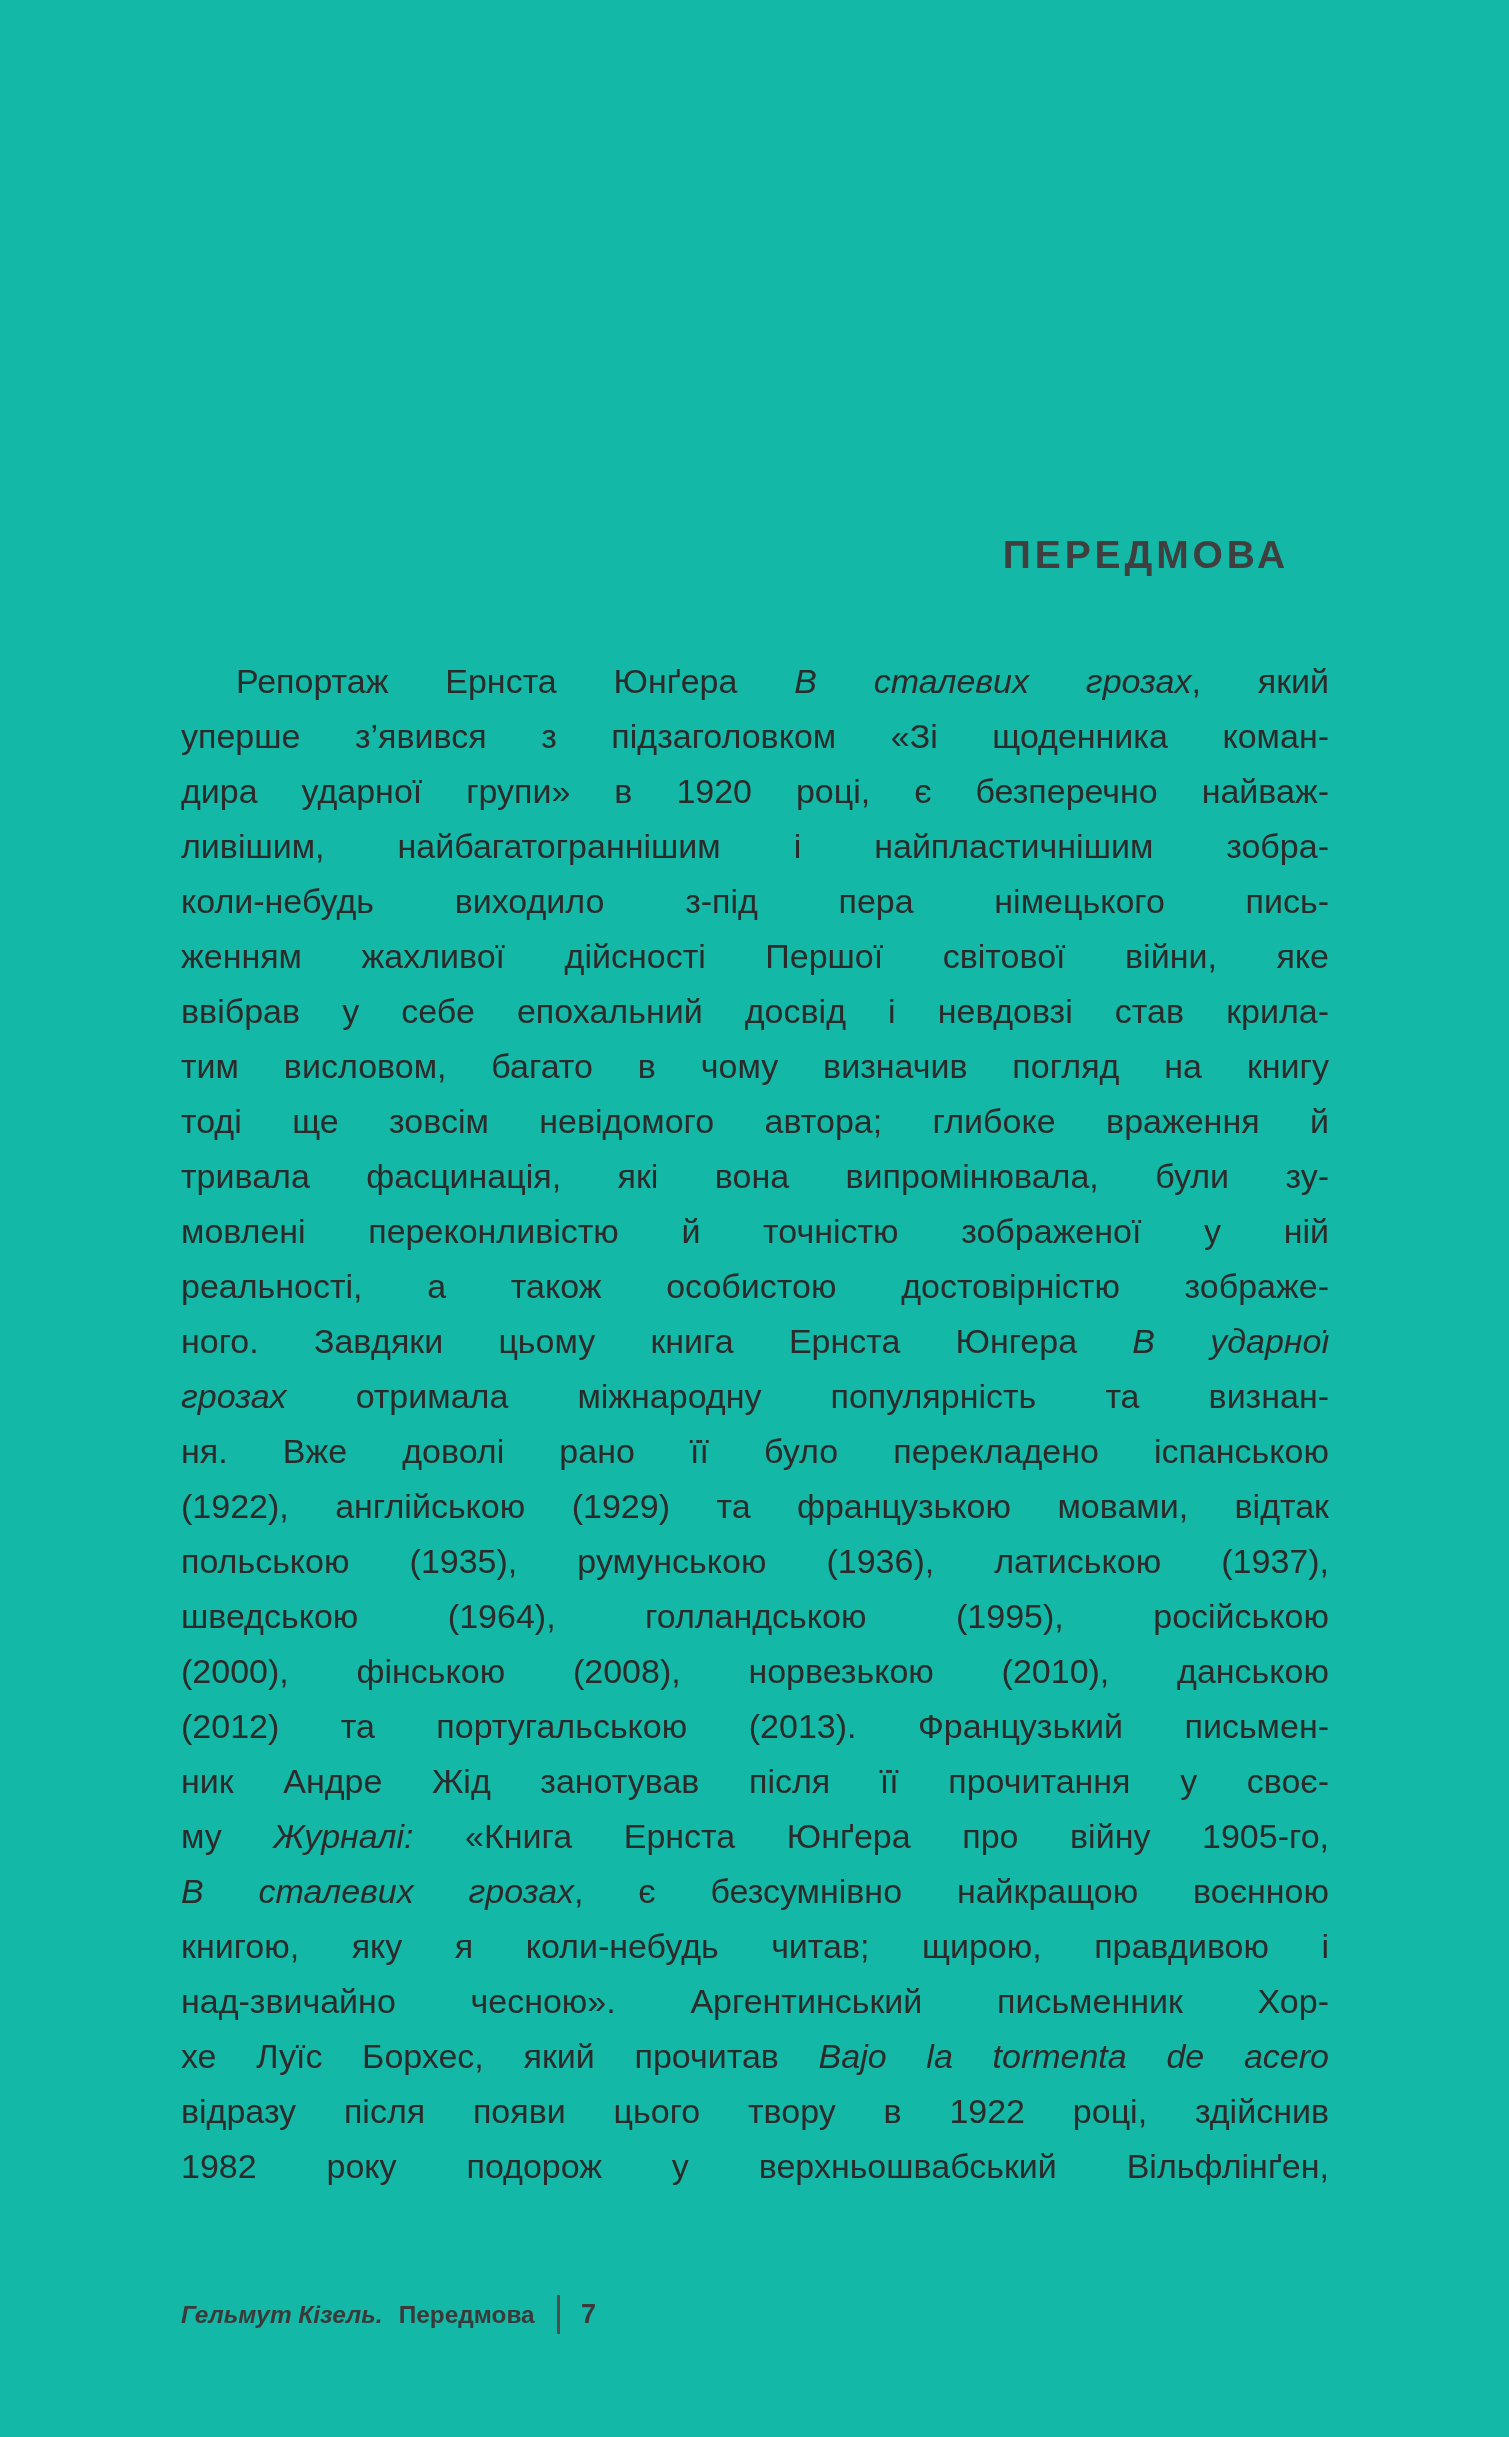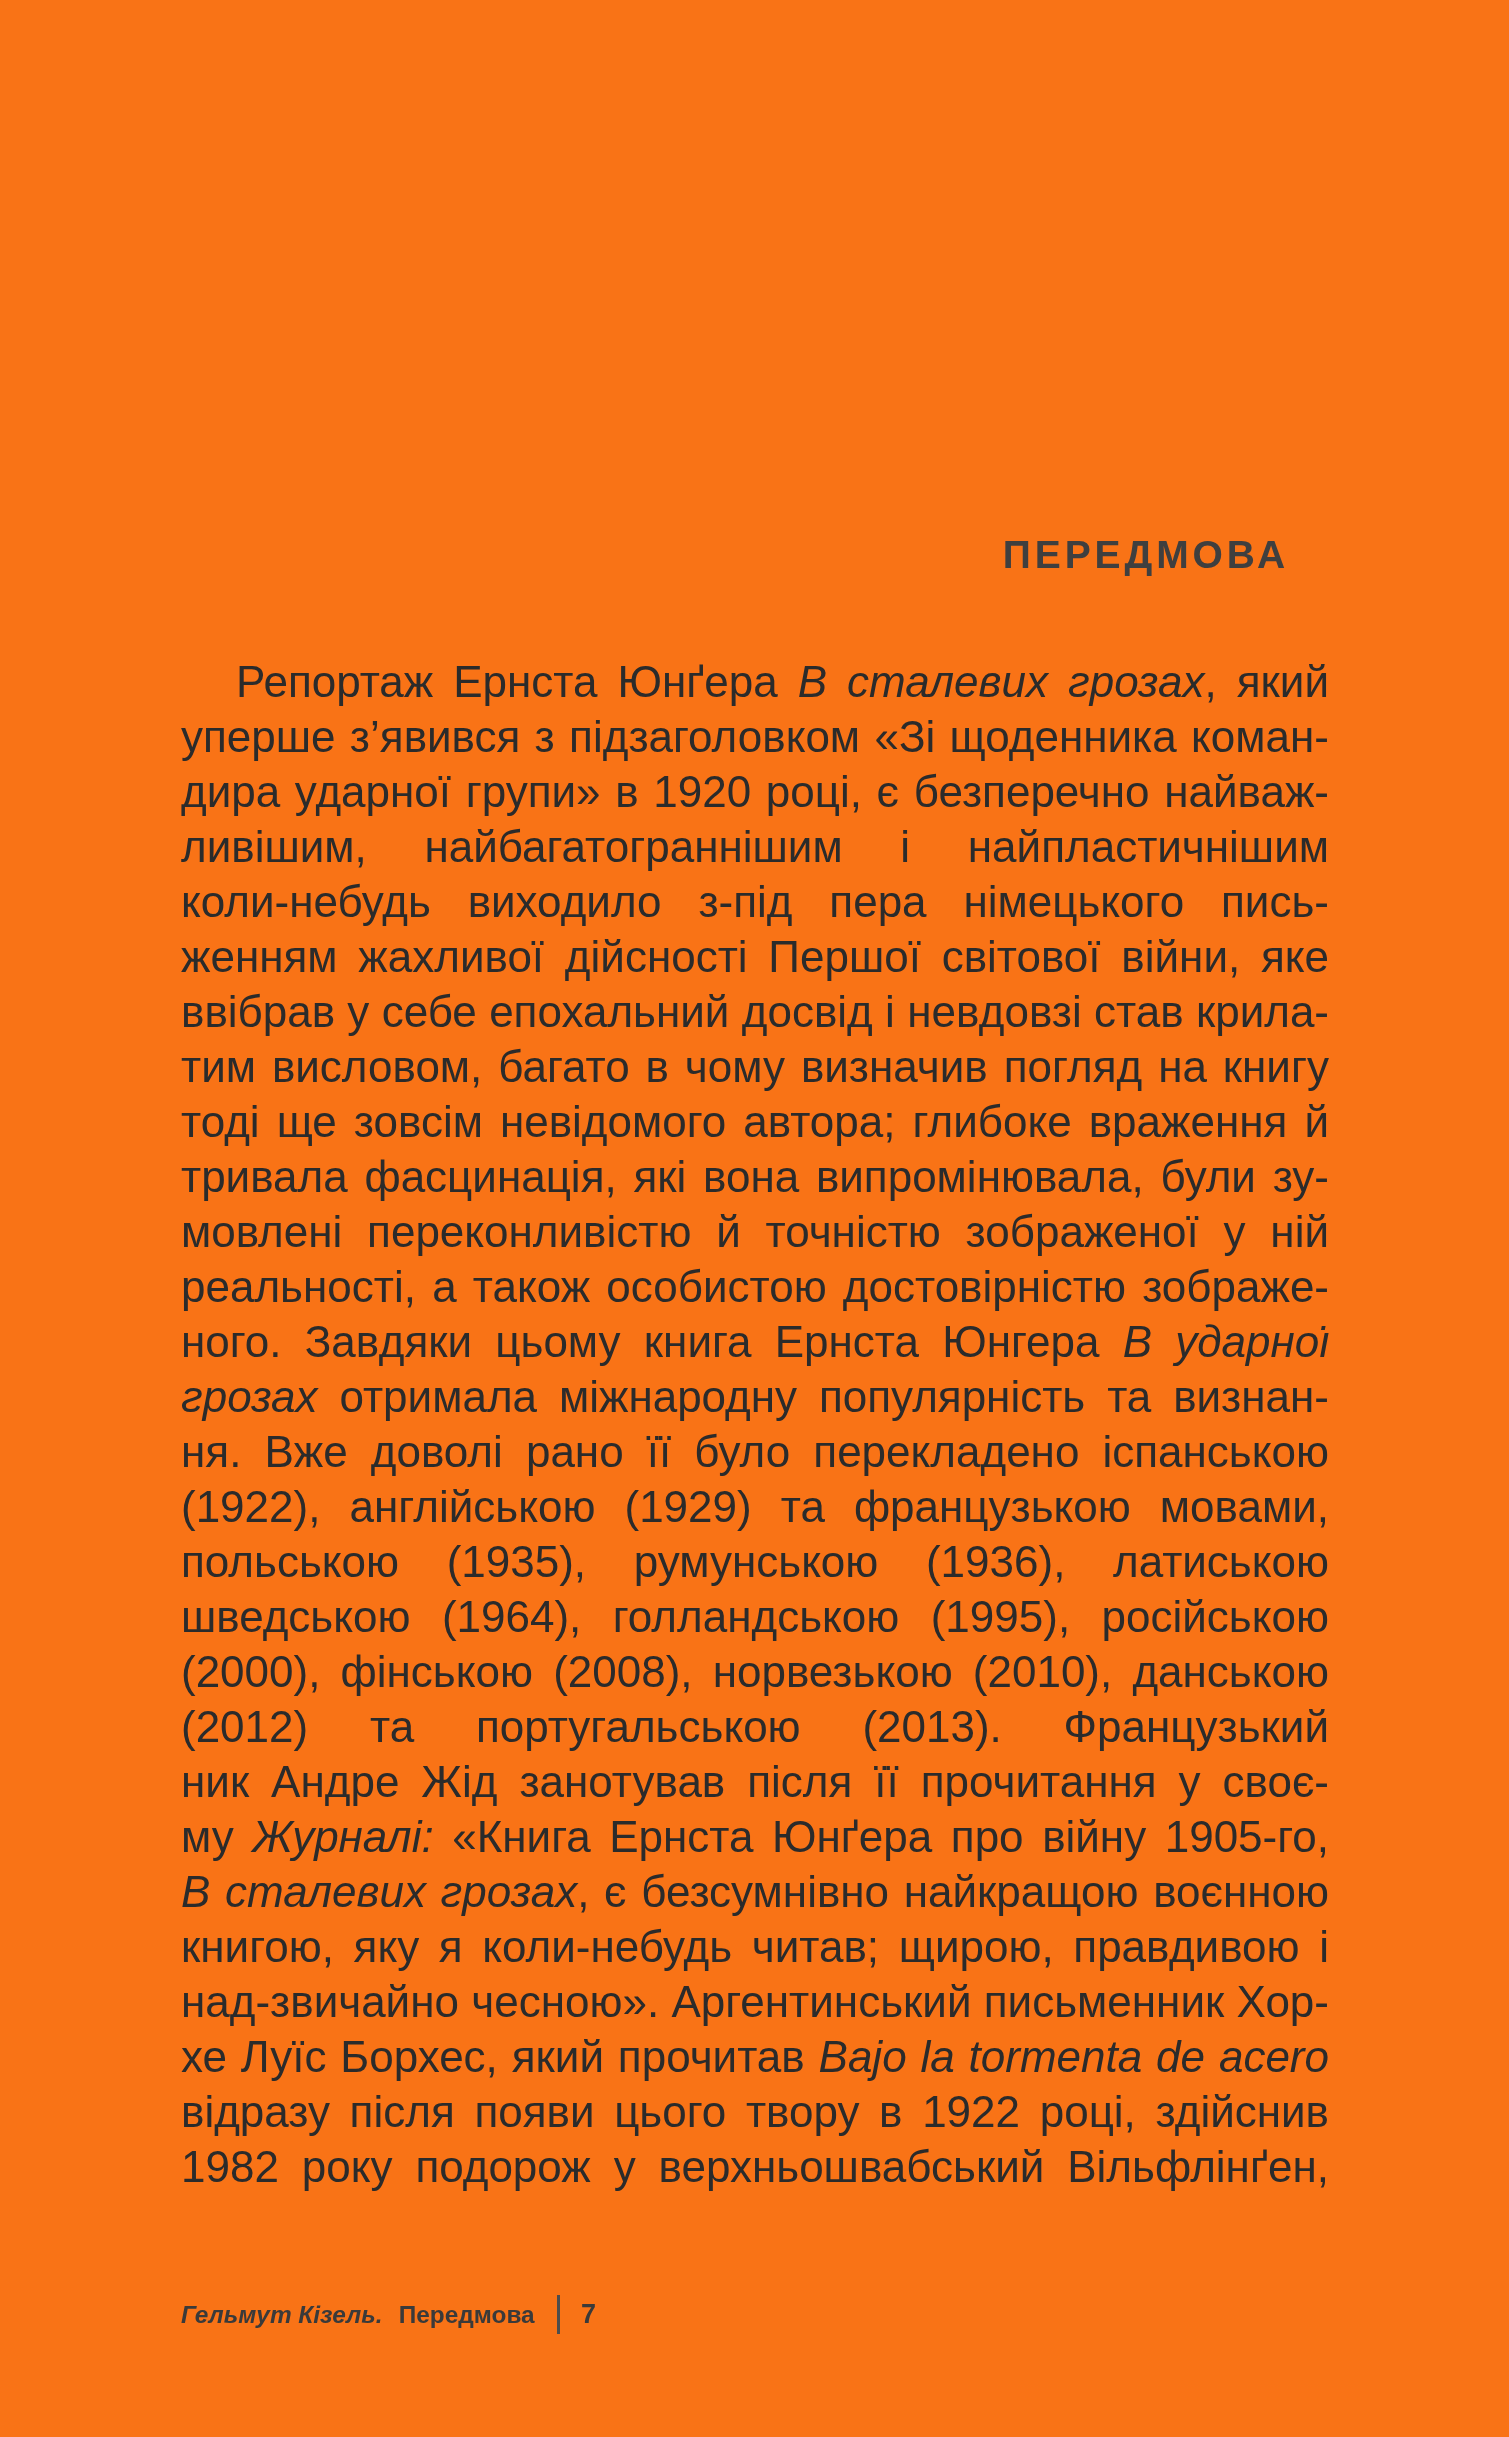--- a/index.html
+++ b/index.html
@@ -8,40 +8,40 @@
     width: 1509px;
     height: 2438px;
     position: relative;
     font-family: "Liberation Sans", sans-serif;
     color: #2a2a2a;
     overflow: hidden;
   }
   .page {
     position: absolute;
     inset: 0;
-    background: #f97316;
+    background: #14b8a6;
   }
   .page-title {
     position: absolute;
     top: 531px;
     left: 181px;
     width: 1108px;
     text-align: right;
     font-size: 39px;
     line-height: 47px;
     font-weight: 700;
     letter-spacing: 3.9px;
     color: #3f3f3f;
   }
   .body-text {
     position: absolute;
     top: 654px;
     left: 181px;
     width: 1148px;
-    font-size: 44px;
+    font-size: 34px;
     color: #2b2b2b;
   }
   .body-line {
     line-height: 55px;
     height: 55px;
     text-align: justify;
     text-align-last: justify;
     overflow: hidden;
     white-space: normal;
   }

